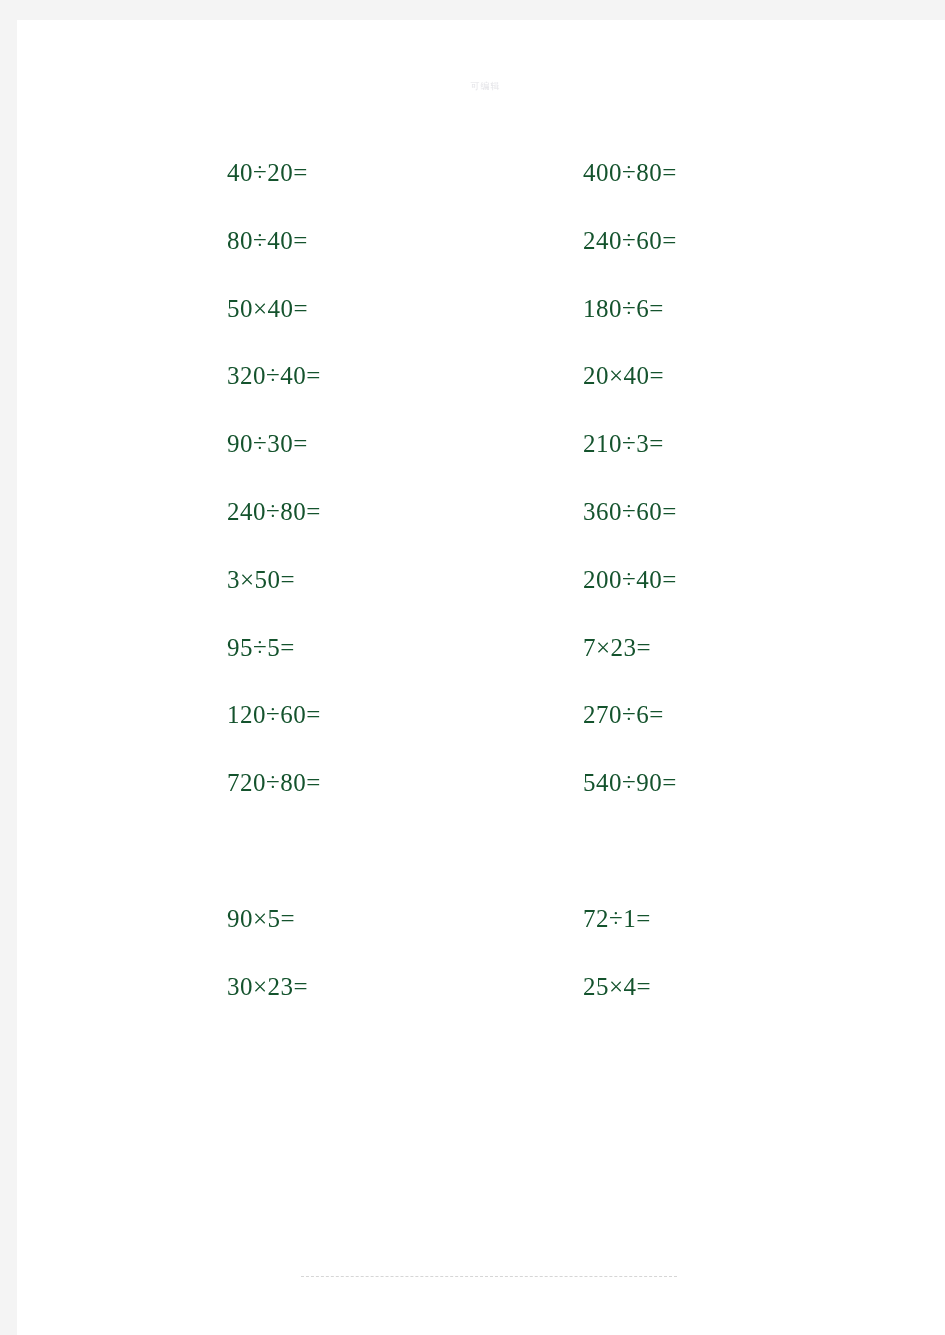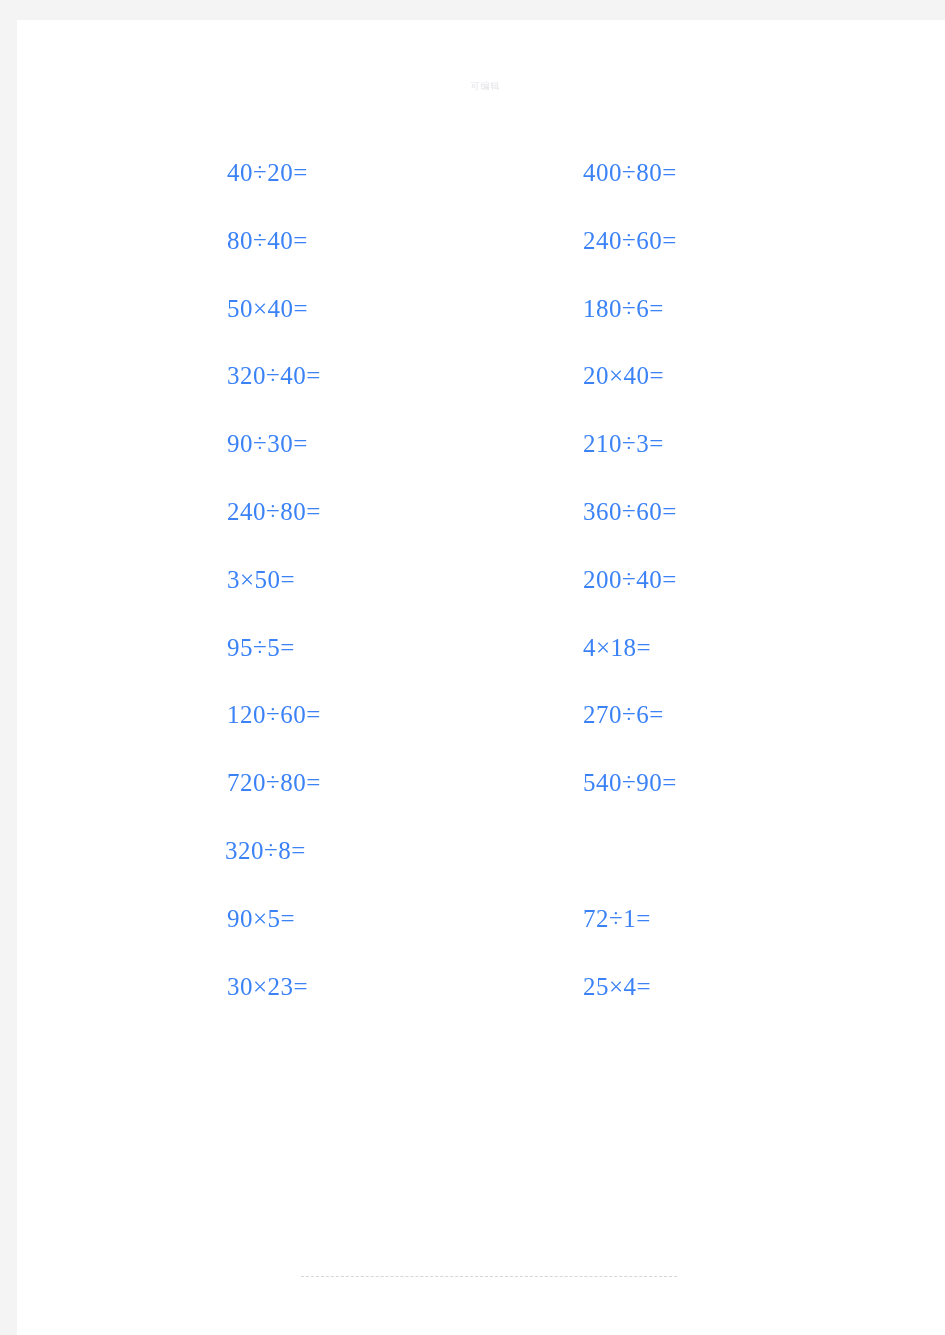--- a/index.html
+++ b/index.html
@@ -48,21 +48,21 @@
     width: 937px;
   }
   .problem-row {
     display: flex;
     height: 67.8px;
     align-items: flex-start;
   }
   .problem-cell {
     font-family: "Liberation Serif", "DejaVu Serif", serif;
     font-size: 25px;
-    color: #3b82f6;
+    color: #14532d;
     line-height: 1;
     white-space: nowrap;
     letter-spacing: 0.5px;
   }
   .col-left {
     width: 358px;
     padding-left: 210px;
     box-sizing: border-box;
   }
   .col-right {
@@ -122,35 +122,34 @@
     </div>
 
     <div class="problem-row">
       <div class="problem-cell col-left">3×50=</div>
       <div class="problem-cell col-right">200÷40=</div>
     </div>
 
 
     <div class="problem-row">
       <div class="problem-cell col-left">95÷5=</div>
-      <div class="problem-cell col-right">4×18=</div>
+      <div class="problem-cell col-right">7×23=</div>
     </div>
 
     <div class="problem-row">
       <div class="problem-cell col-left">120÷60=</div>
       <div class="problem-cell col-right">270÷6=</div>
     </div>
 
     <div class="problem-row">
       <div class="problem-cell col-left">720÷80=</div>
       <div class="problem-cell col-right">540÷90=</div>
     </div>
 
     <div class="problem-row">
-      <div class="problem-cell col-right">320÷8=</div>
     </div>
 
     <div class="problem-row">
       <div class="problem-cell col-left">90×5=</div>
       <div class="problem-cell col-right">72÷1=</div>
     </div>
 
     <div class="problem-row">
       <div class="problem-cell col-left">30×23=</div>
       <div class="problem-cell col-right">25×4=</div>

